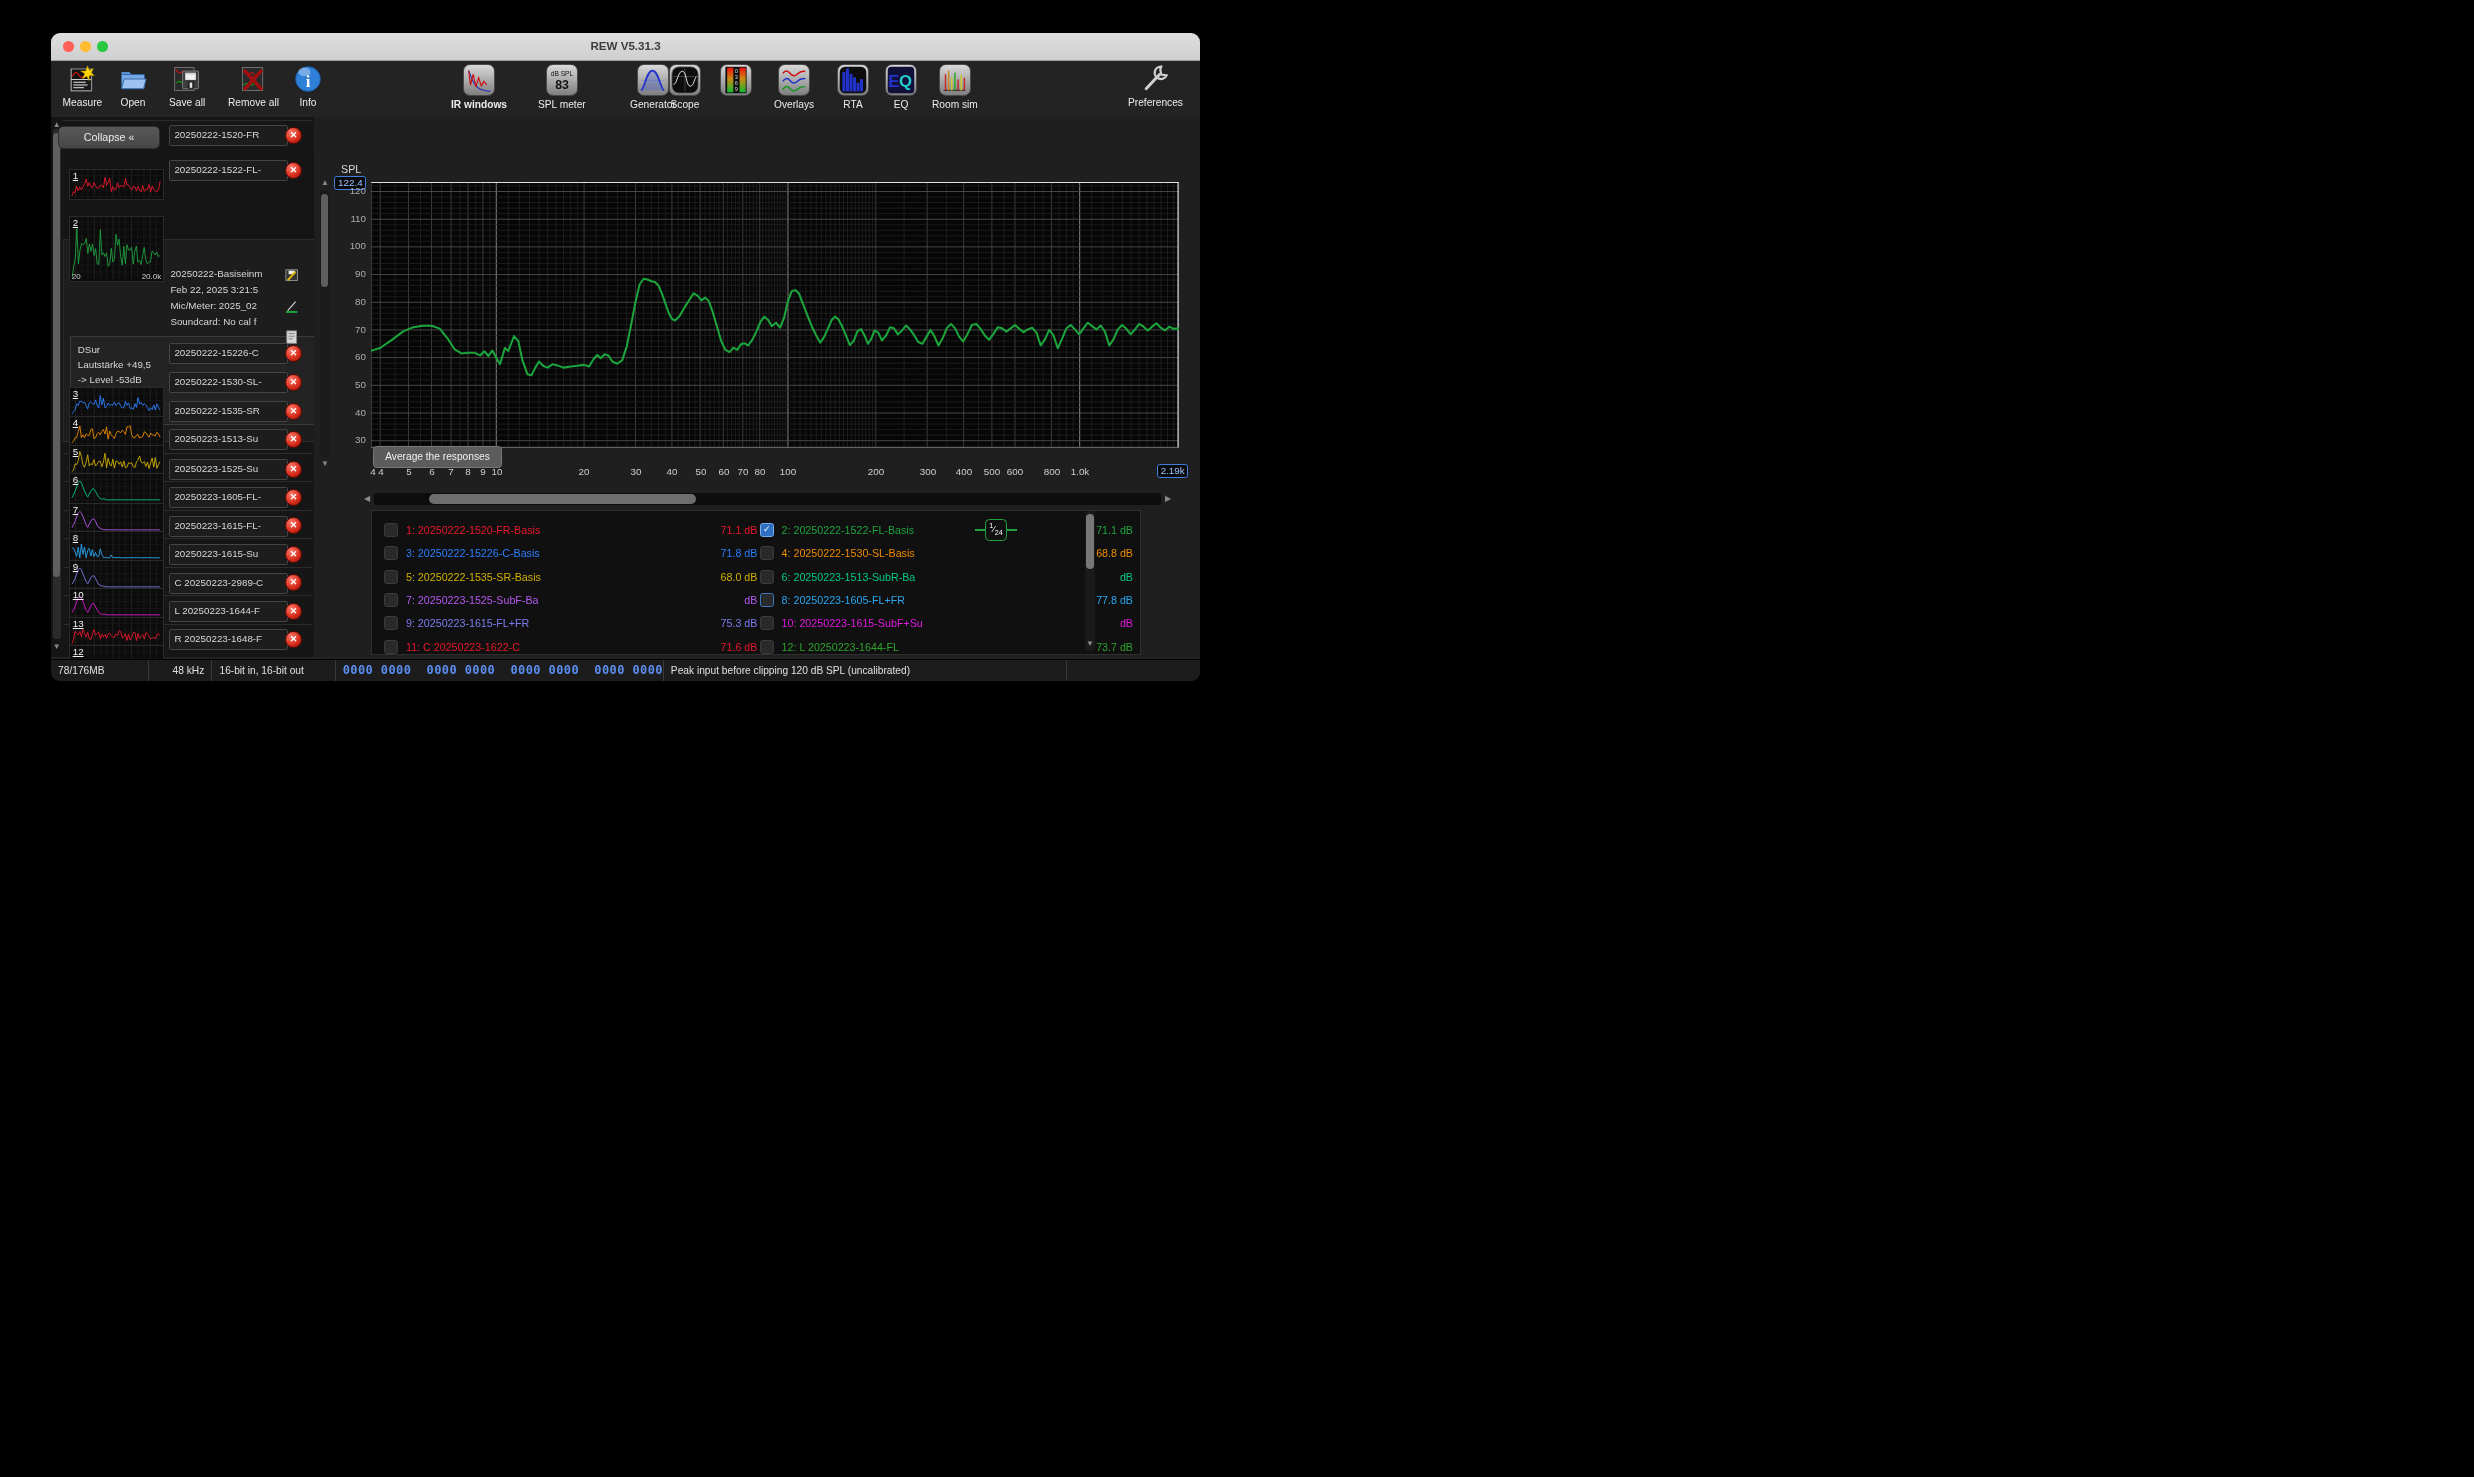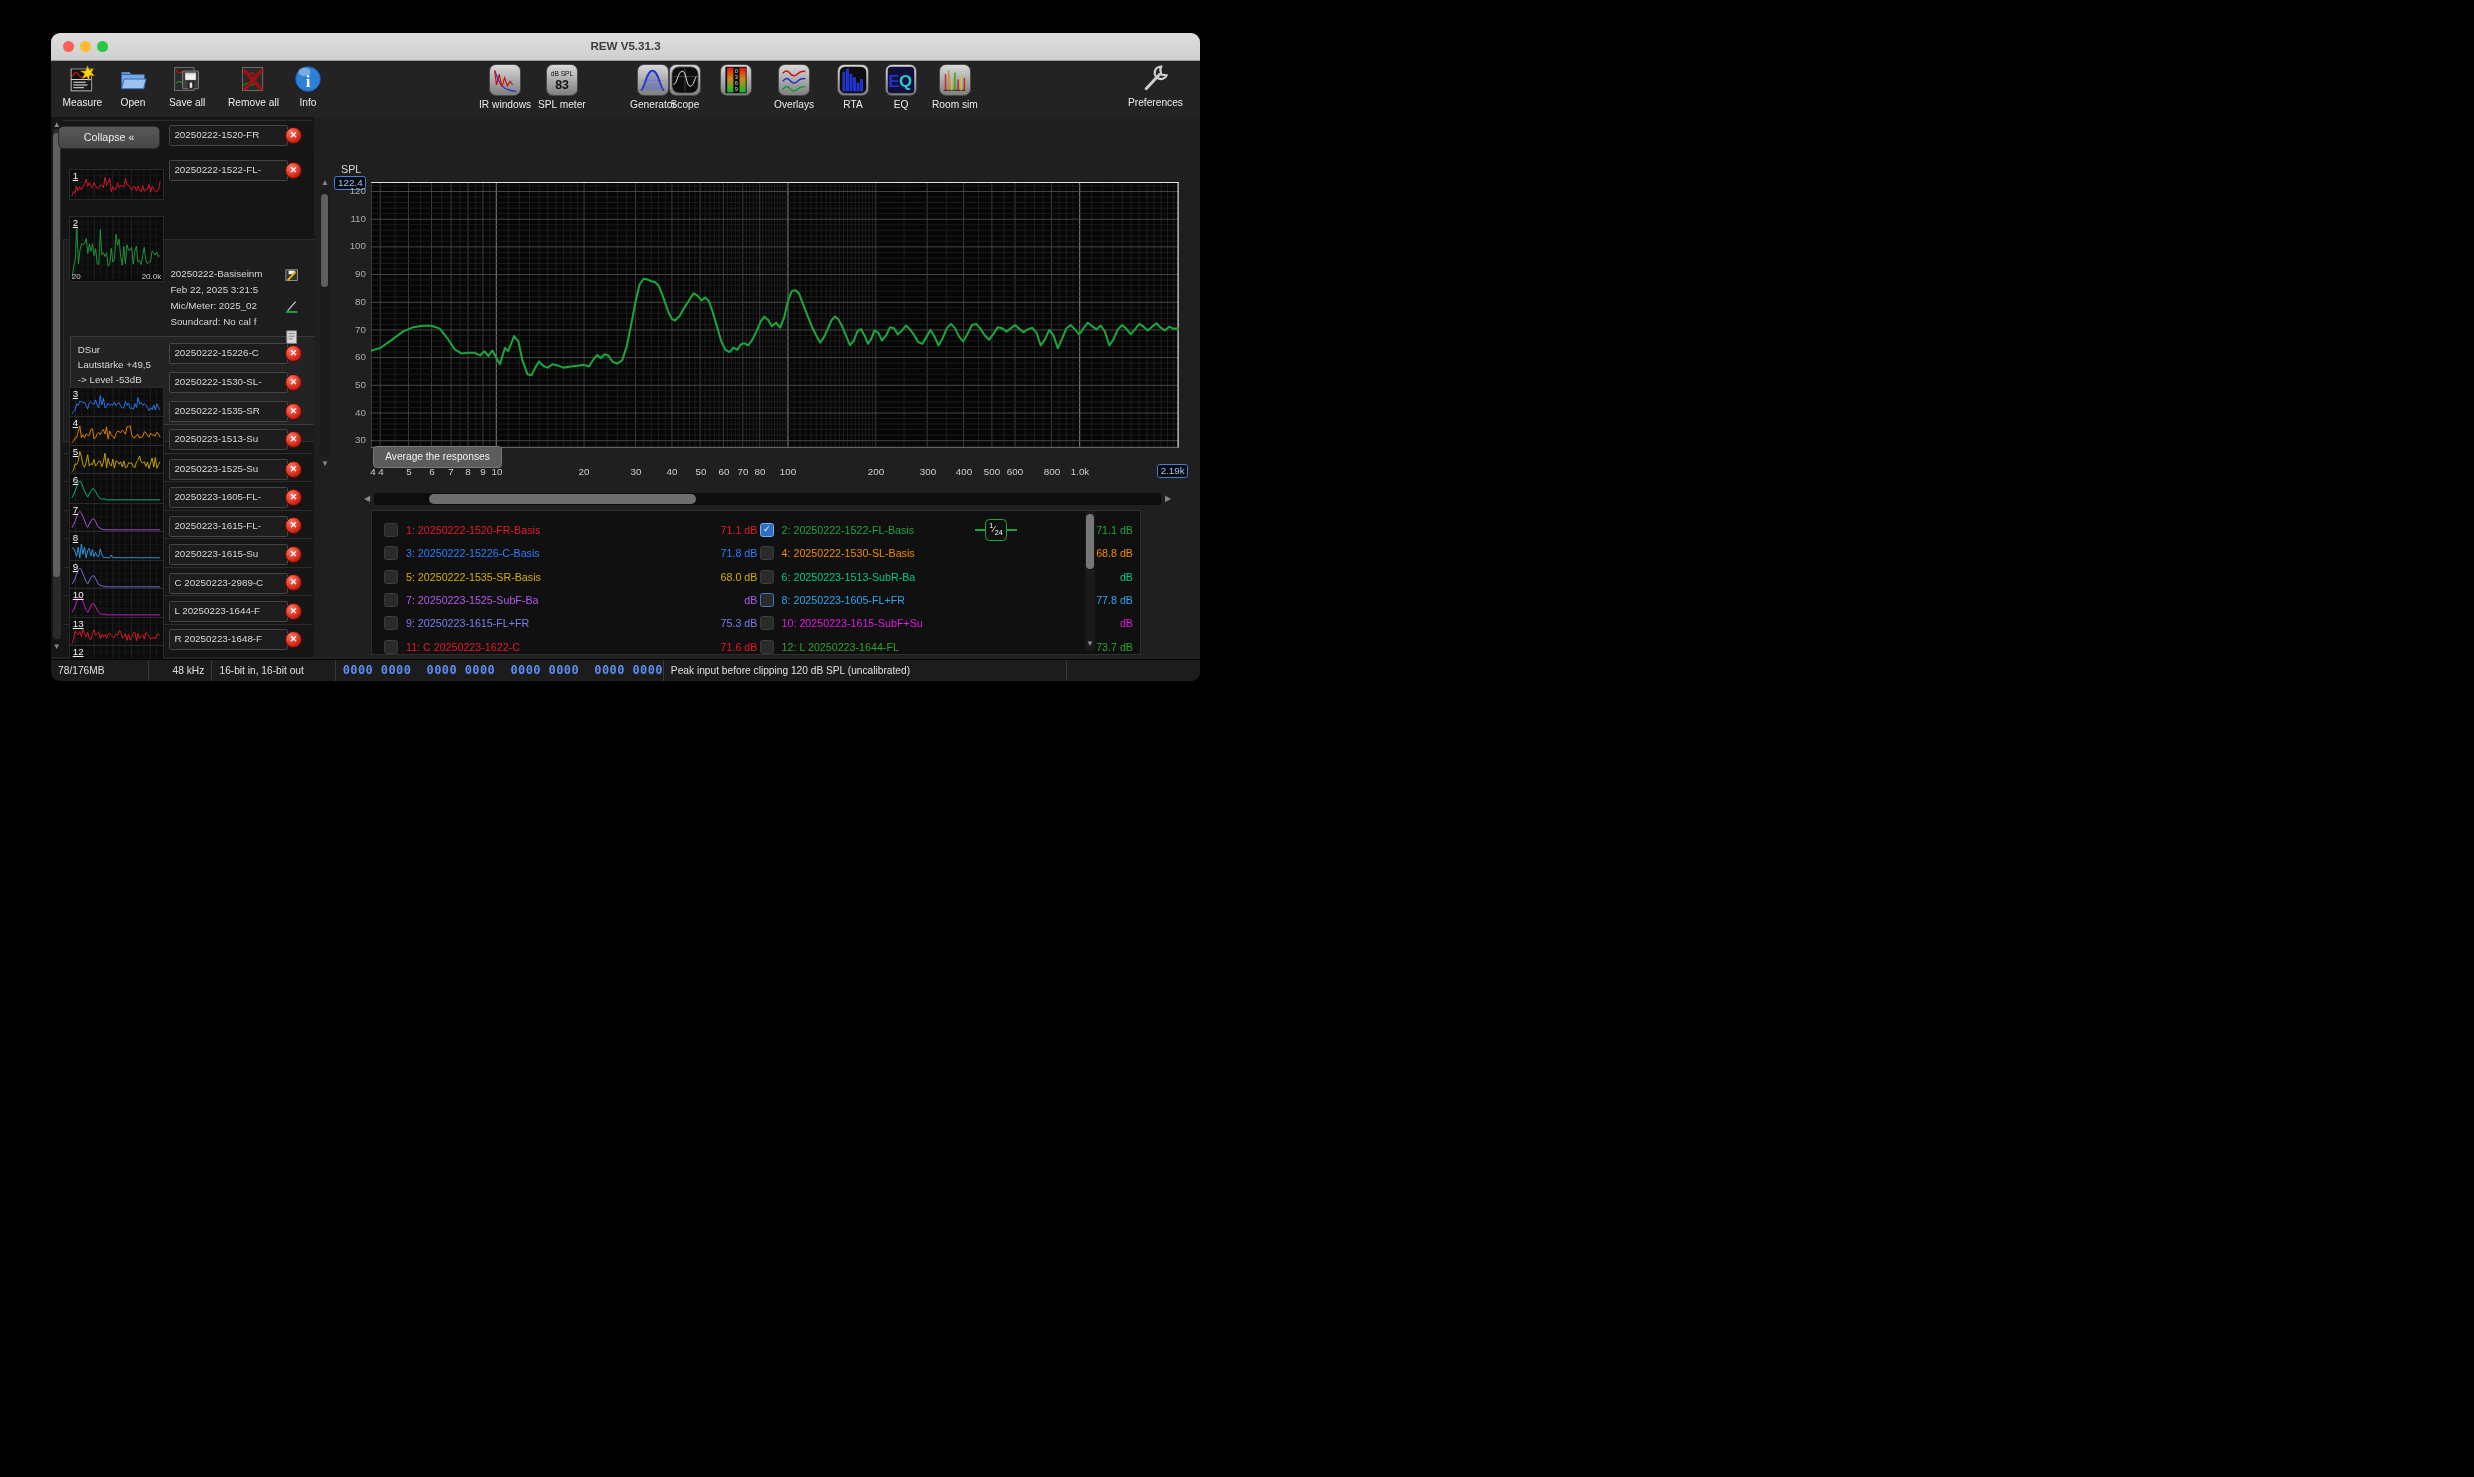--- a/index.html
+++ b/index.html
@@ -151,21 +151,21 @@
         <svg width="30" height="30" viewBox="0 0 34 34">
           <circle cx="17" cy="17" r="14" fill="#2d7fd8"></circle>
           <circle cx="17" cy="17" r="14" fill="none" stroke="#1a5aa8"></circle>
           <ellipse cx="13" cy="9" rx="7" ry="5" fill="rgba(255,255,255,0.35)"></ellipse>
           <text x="17" y="26" text-anchor="middle" font-family="Liberation Serif, serif" font-size="19" font-weight="bold" fill="#fff">i</text>
         </svg>
         </span>
       <span class="lab">Info</span>
     </div>
 
-    <div class="tb1" style="left:428px;">
+    <div class="tb1" style="left:400px;font-weight:bold;">
       <span class="ticon">
         <svg width="27" height="27" viewBox="0 0 30 30">
           <path d="M3,4 C8,18 10,26 27,27" stroke="#2233bb" fill="none" stroke-width="1.4"></path>
           <path d="M3,4 L5,20 L8,8 L11,22 L14,12 L17,21 L20,16 L23,20" stroke="#cc1111" fill="none" stroke-width="1.3"></path>
         </svg>
         </span>
       <span class="lab">IR windows</span>
     </div>
     <div class="tb1" style="left:487px;">
       <span class="ticon">

